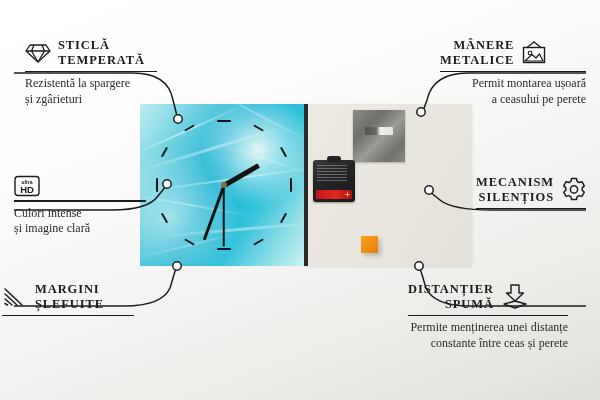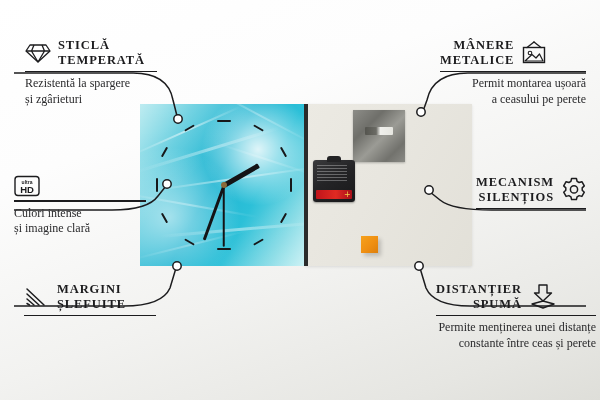--- a/index.html
+++ b/index.html
@@ -219,21 +219,21 @@
         <rect x="1" y="1.5" width="24" height="19" rx="3" fill="none" stroke="#1c1c1e" stroke-width="1.4"></rect>
         <text x="13" y="9.4" font-family="Liberation Sans, sans-serif" font-size="5" font-weight="700" text-anchor="middle" fill="#1c1c1e">ultra</text>
         <text x="13" y="17.6" font-family="Liberation Sans, sans-serif" font-size="9.5" font-weight="700" text-anchor="middle" fill="#1c1c1e">HD</text>
       </svg>
     </div>
     <div class="rule"></div>
     <div class="sub">Culori intense
 și imagine clară</div>
   </div>
 
-  <div class="callout left" style="left:24px; top:282px; width:132px;">
+  <div class="callout left" style="left:2px; top:282px; width:132px;">
     <div class="head">
       <svg class="ico" width="26" height="22" viewBox="0 0 26 22">
         <g stroke="#1c1c1e" stroke-width="1.5" stroke-linecap="round">
           <path d="M3,3 L20,19"></path>
           <path d="M3,8 L15,19"></path>
           <path d="M3,13 L10,19"></path>
           <path d="M3,17.5 L5.5,19"></path>
         </g>
       </svg>
       <div class="title">MARGINI
@@ -264,21 +264,21 @@
       <div class="title">MECANISM
 SILENȚIOS</div>
       <svg class="ico" width="26" height="25" viewBox="0 0 26 25">
         <path d="M10.6,1.5 h4.8 l0.7,2.8 2.0,1.2 2.8,-0.8 2.4,4.2 -2.1,2.0 0,2.3 2.1,2.0 -2.4,4.2 -2.8,-0.8 -2.0,1.2 -0.7,2.8 h-4.8 l-0.7,-2.8 -2.0,-1.2 -2.8,0.8 -2.4,-4.2 2.1,-2.0 0,-2.3 -2.1,-2.0 2.4,-4.2 2.8,0.8 2.0,-1.2 Z" fill="none" stroke="#1c1c1e" stroke-width="1.5" stroke-linejoin="round"></path>
         <circle cx="13" cy="12.4" r="3.6" fill="none" stroke="#1c1c1e" stroke-width="1.5"></circle>
       </svg>
     </div>
     <div class="rule"></div>
   </div>
 
-  <div class="callout right" style="right:4px; top:282px; width:160px;">
+  <div class="callout right" style="right:32px; top:282px; width:160px;">
     <div class="head">
       <div class="title">DISTANȚIER
 SPUMĂ</div>
       <svg class="ico" width="28" height="26" viewBox="0 0 28 26">
         <path d="M10,1 h8 v8 h4.5 L14,17 L5.5,9 H10 Z" fill="none" stroke="#1c1c1e" stroke-width="1.4" stroke-linejoin="round"></path>
         <path d="M14,17 L25,20 L14,24 L3,20 Z" fill="none" stroke="#1c1c1e" stroke-width="1.4" stroke-linejoin="round"></path>
       </svg>
     </div>
     <div class="rule"></div>
     <div class="sub">Permite menținerea unei distanțe

